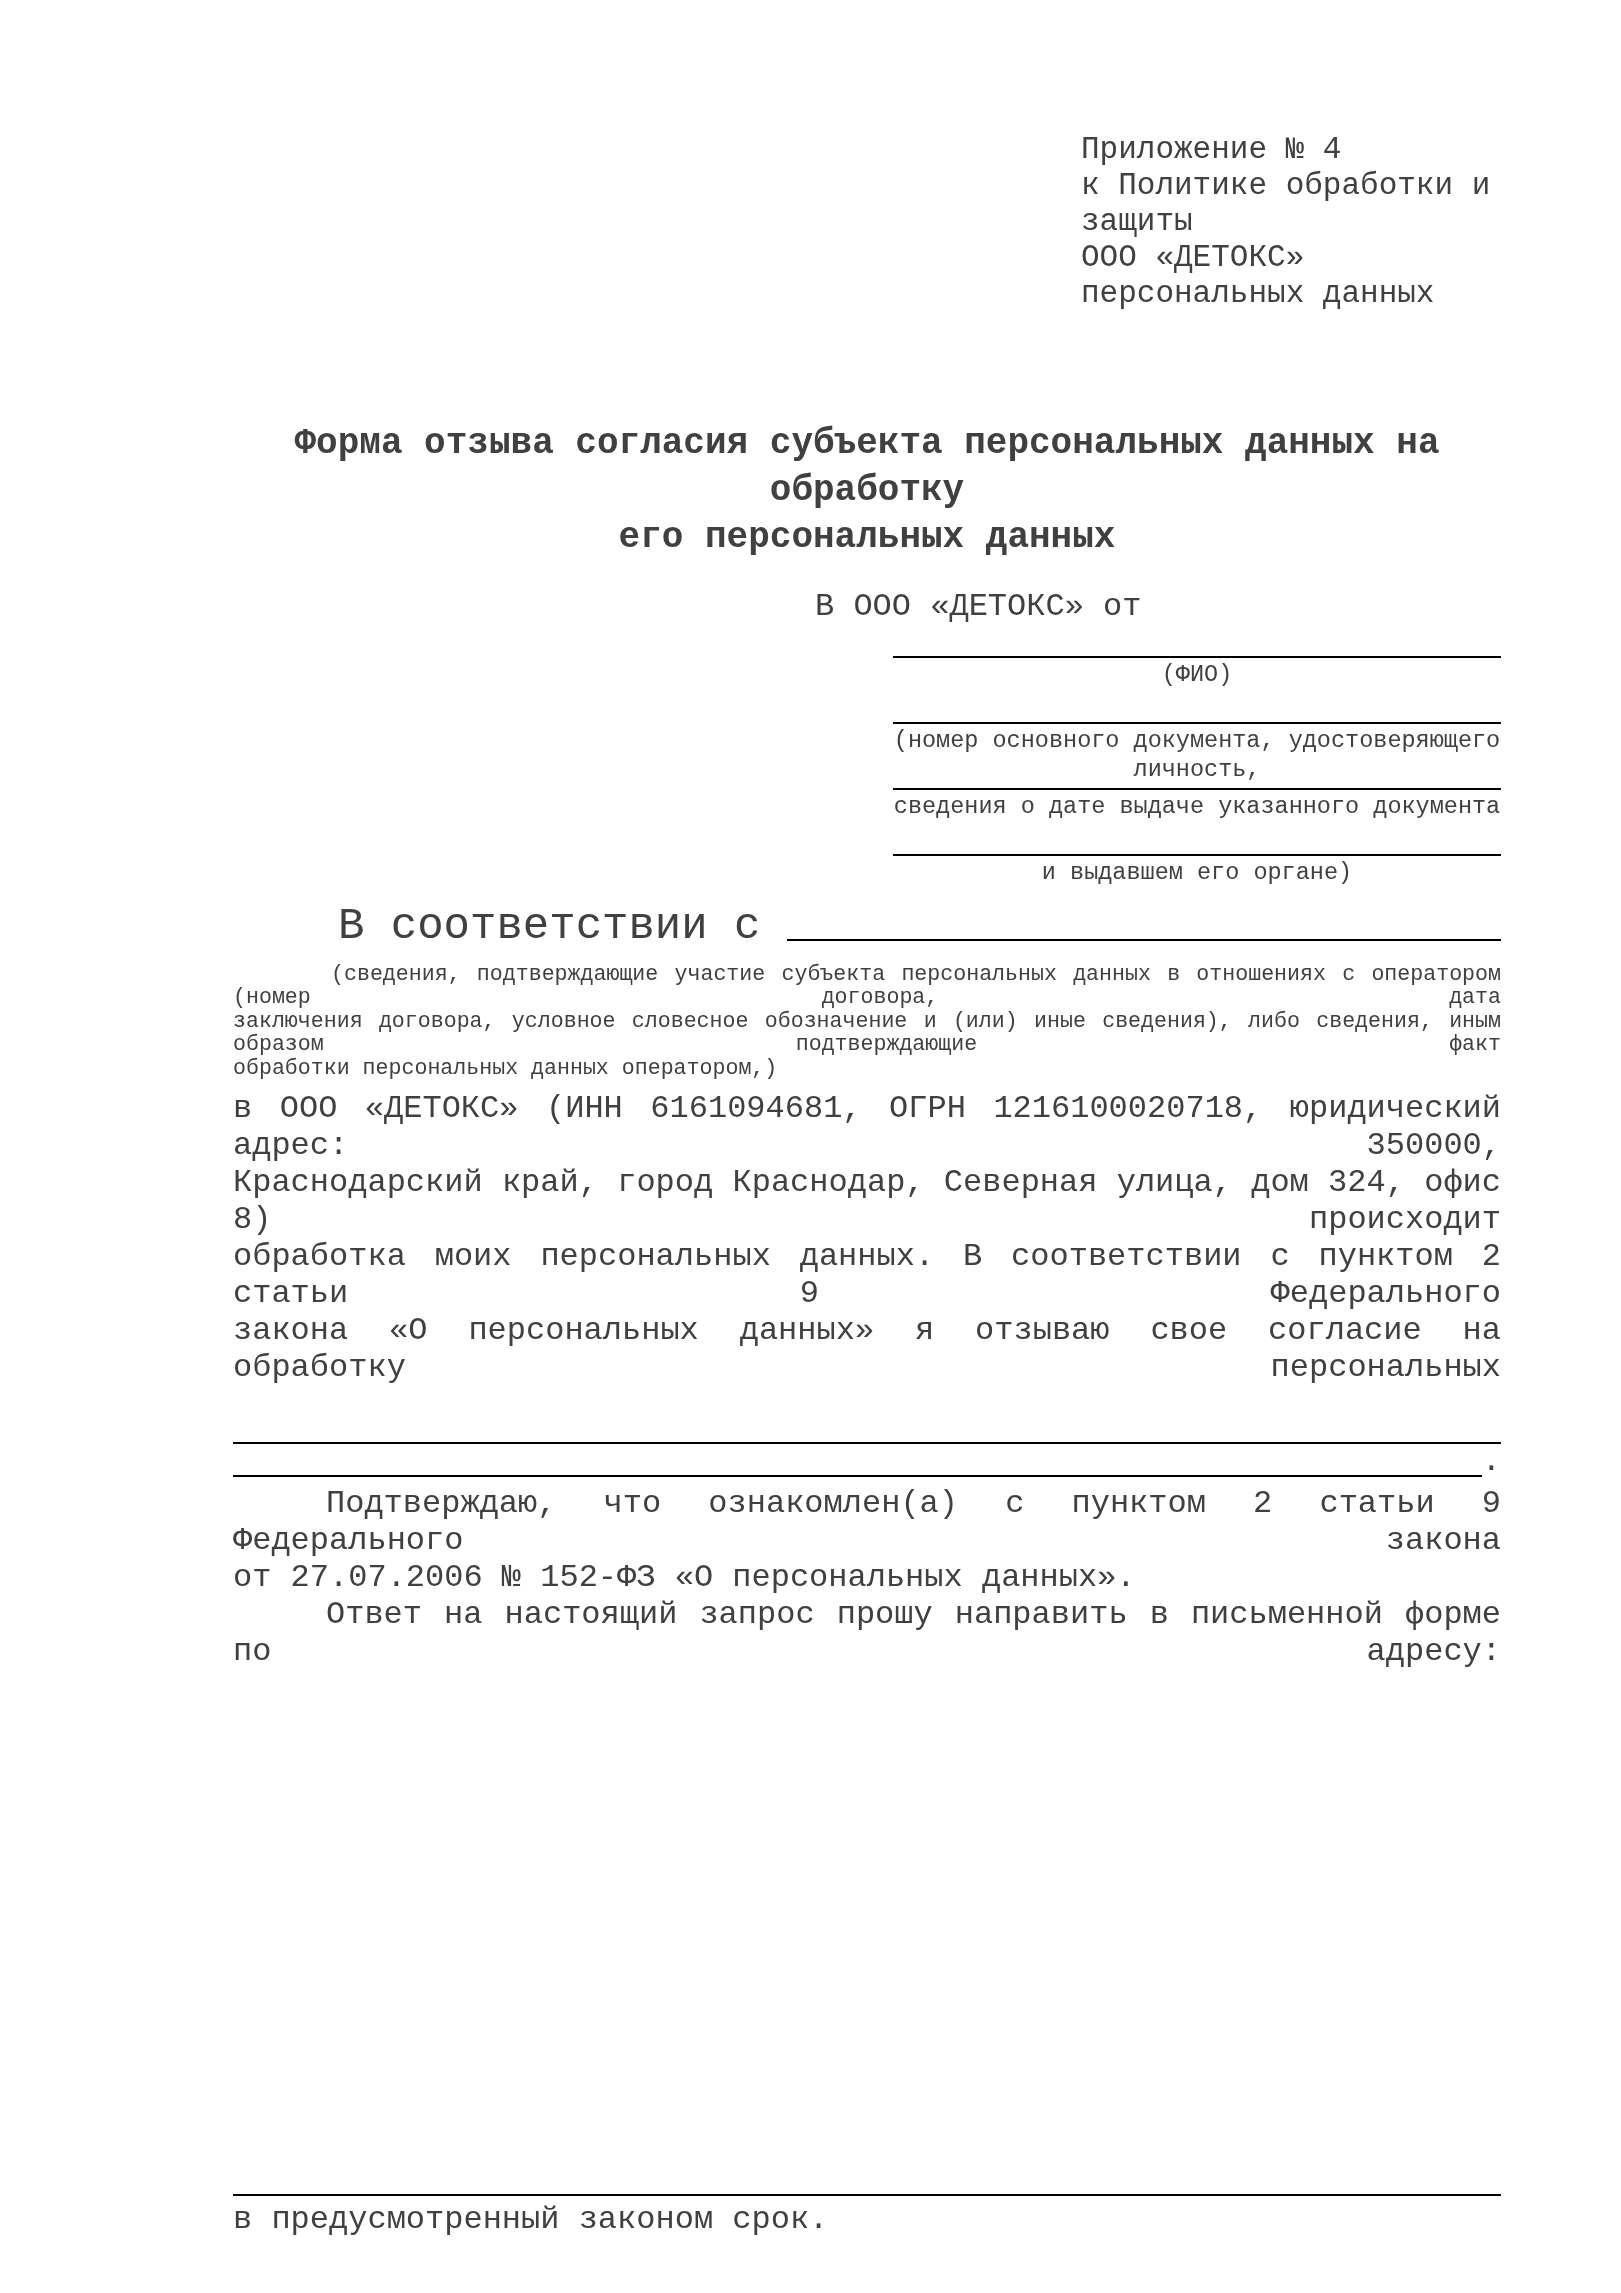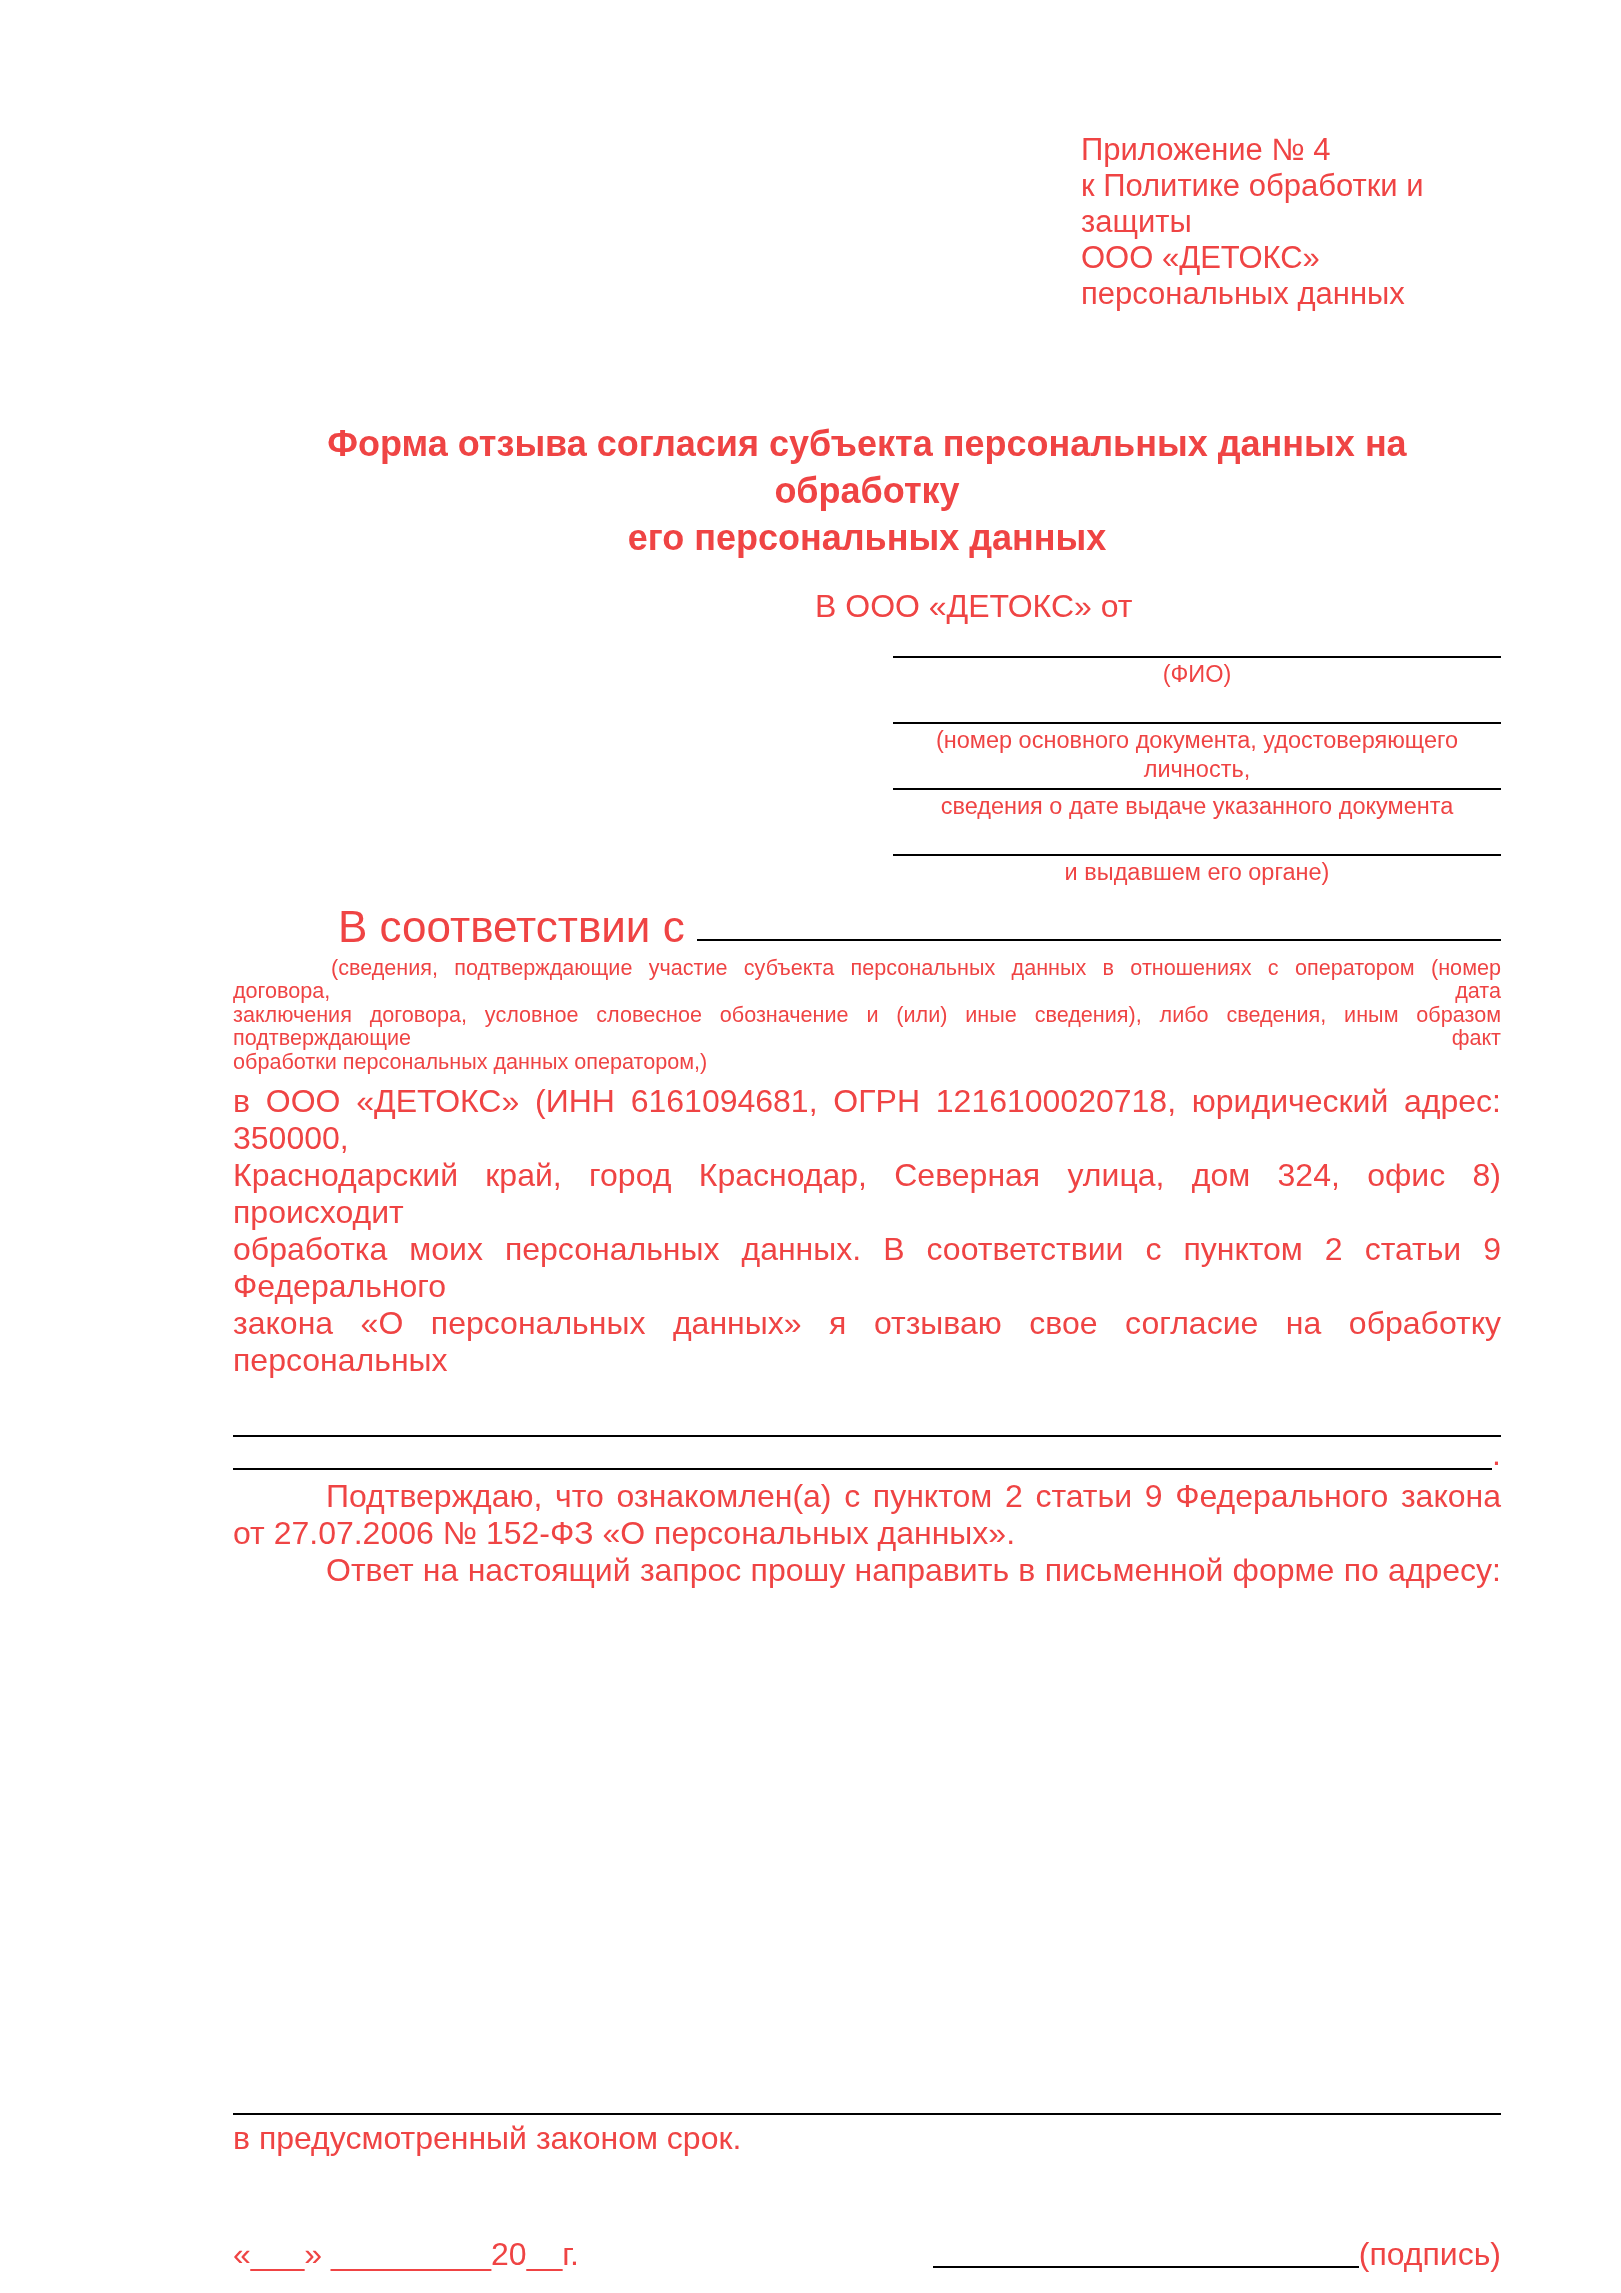--- a/index.html
+++ b/index.html
@@ -1,39 +1,39 @@
 <!DOCTYPE html>
 <html><head>
 <meta charset="utf-8">
 <style>
   html,body { margin:0; padding:0; background:#ffffff; }
   .page {
     width:1621px; height:2294px;
-    background:#ffffff; color:#ef4444;
-    font-family:Liberation Sans, sans-serif;
+    background:#ffffff; color:#404040;
+    font-family:Liberation Mono, monospace;
     box-sizing:border-box;
     padding:132px 120px 0 233px;
     position:relative;
     overflow:hidden;
   }
   
   .hdr { margin-left:848px; font-size:31px; line-height:36px; }
   
   .title { margin-top:108px; font-size:36px; font-weight:bold; text-align:center; line-height:47px; }
   
   .from { width:686px; margin-left:auto; margin-top:25.5px; }
   .from-to { font-size:32px; line-height:39px; }
   .fline { margin-left:78px; border-bottom:2.9px solid #000; height:30px; }
   .fcap { margin-left:78px; text-align:center; font-size:23.5px; line-height:29px; height:34px; box-sizing:border-box; padding-top:2.9px; }
   
   .zayav { margin-top:31px; text-align:center; font-size:32px; line-height:39px; }
   .accord-row { display:flex; margin-top:17px; font-size:44px; line-height:39px; }
   .accord-row .lead { margin-left:105px; white-space:pre; }
   .fill { flex:1 1 auto; border-bottom:2.9px solid #000; margin-bottom:4.9px; }
-  .small-cap { font-size:21.6px; line-height:23.5px; margin-top:10px; }
+  .small-cap { font-size:21.6px; line-height:23.5px; margin-top:17px; }
   .scj { text-align:justify; text-align-last:justify; }
   .sc1 { text-indent:98px; }
   .body-par { font-size:32px; line-height:37px; margin-top:9.8px; }
   .jline { text-align:justify; text-align-last:justify; }
   .reason-row { display:flex; font-size:32px; line-height:37px; }
   .reason-row .lead { margin-left:93px; white-space:pre; }
   .blank1 { margin-top:39px; border-bottom:2.9px solid #000; height:17.6px; }
   .blank2-row { display:flex; font-size:32px; line-height:35px; margin-top:0; }
   .blank2-row .fill { margin-bottom:2.9px; }
   .blank2-row .dot { flex:0 0 auto; }

